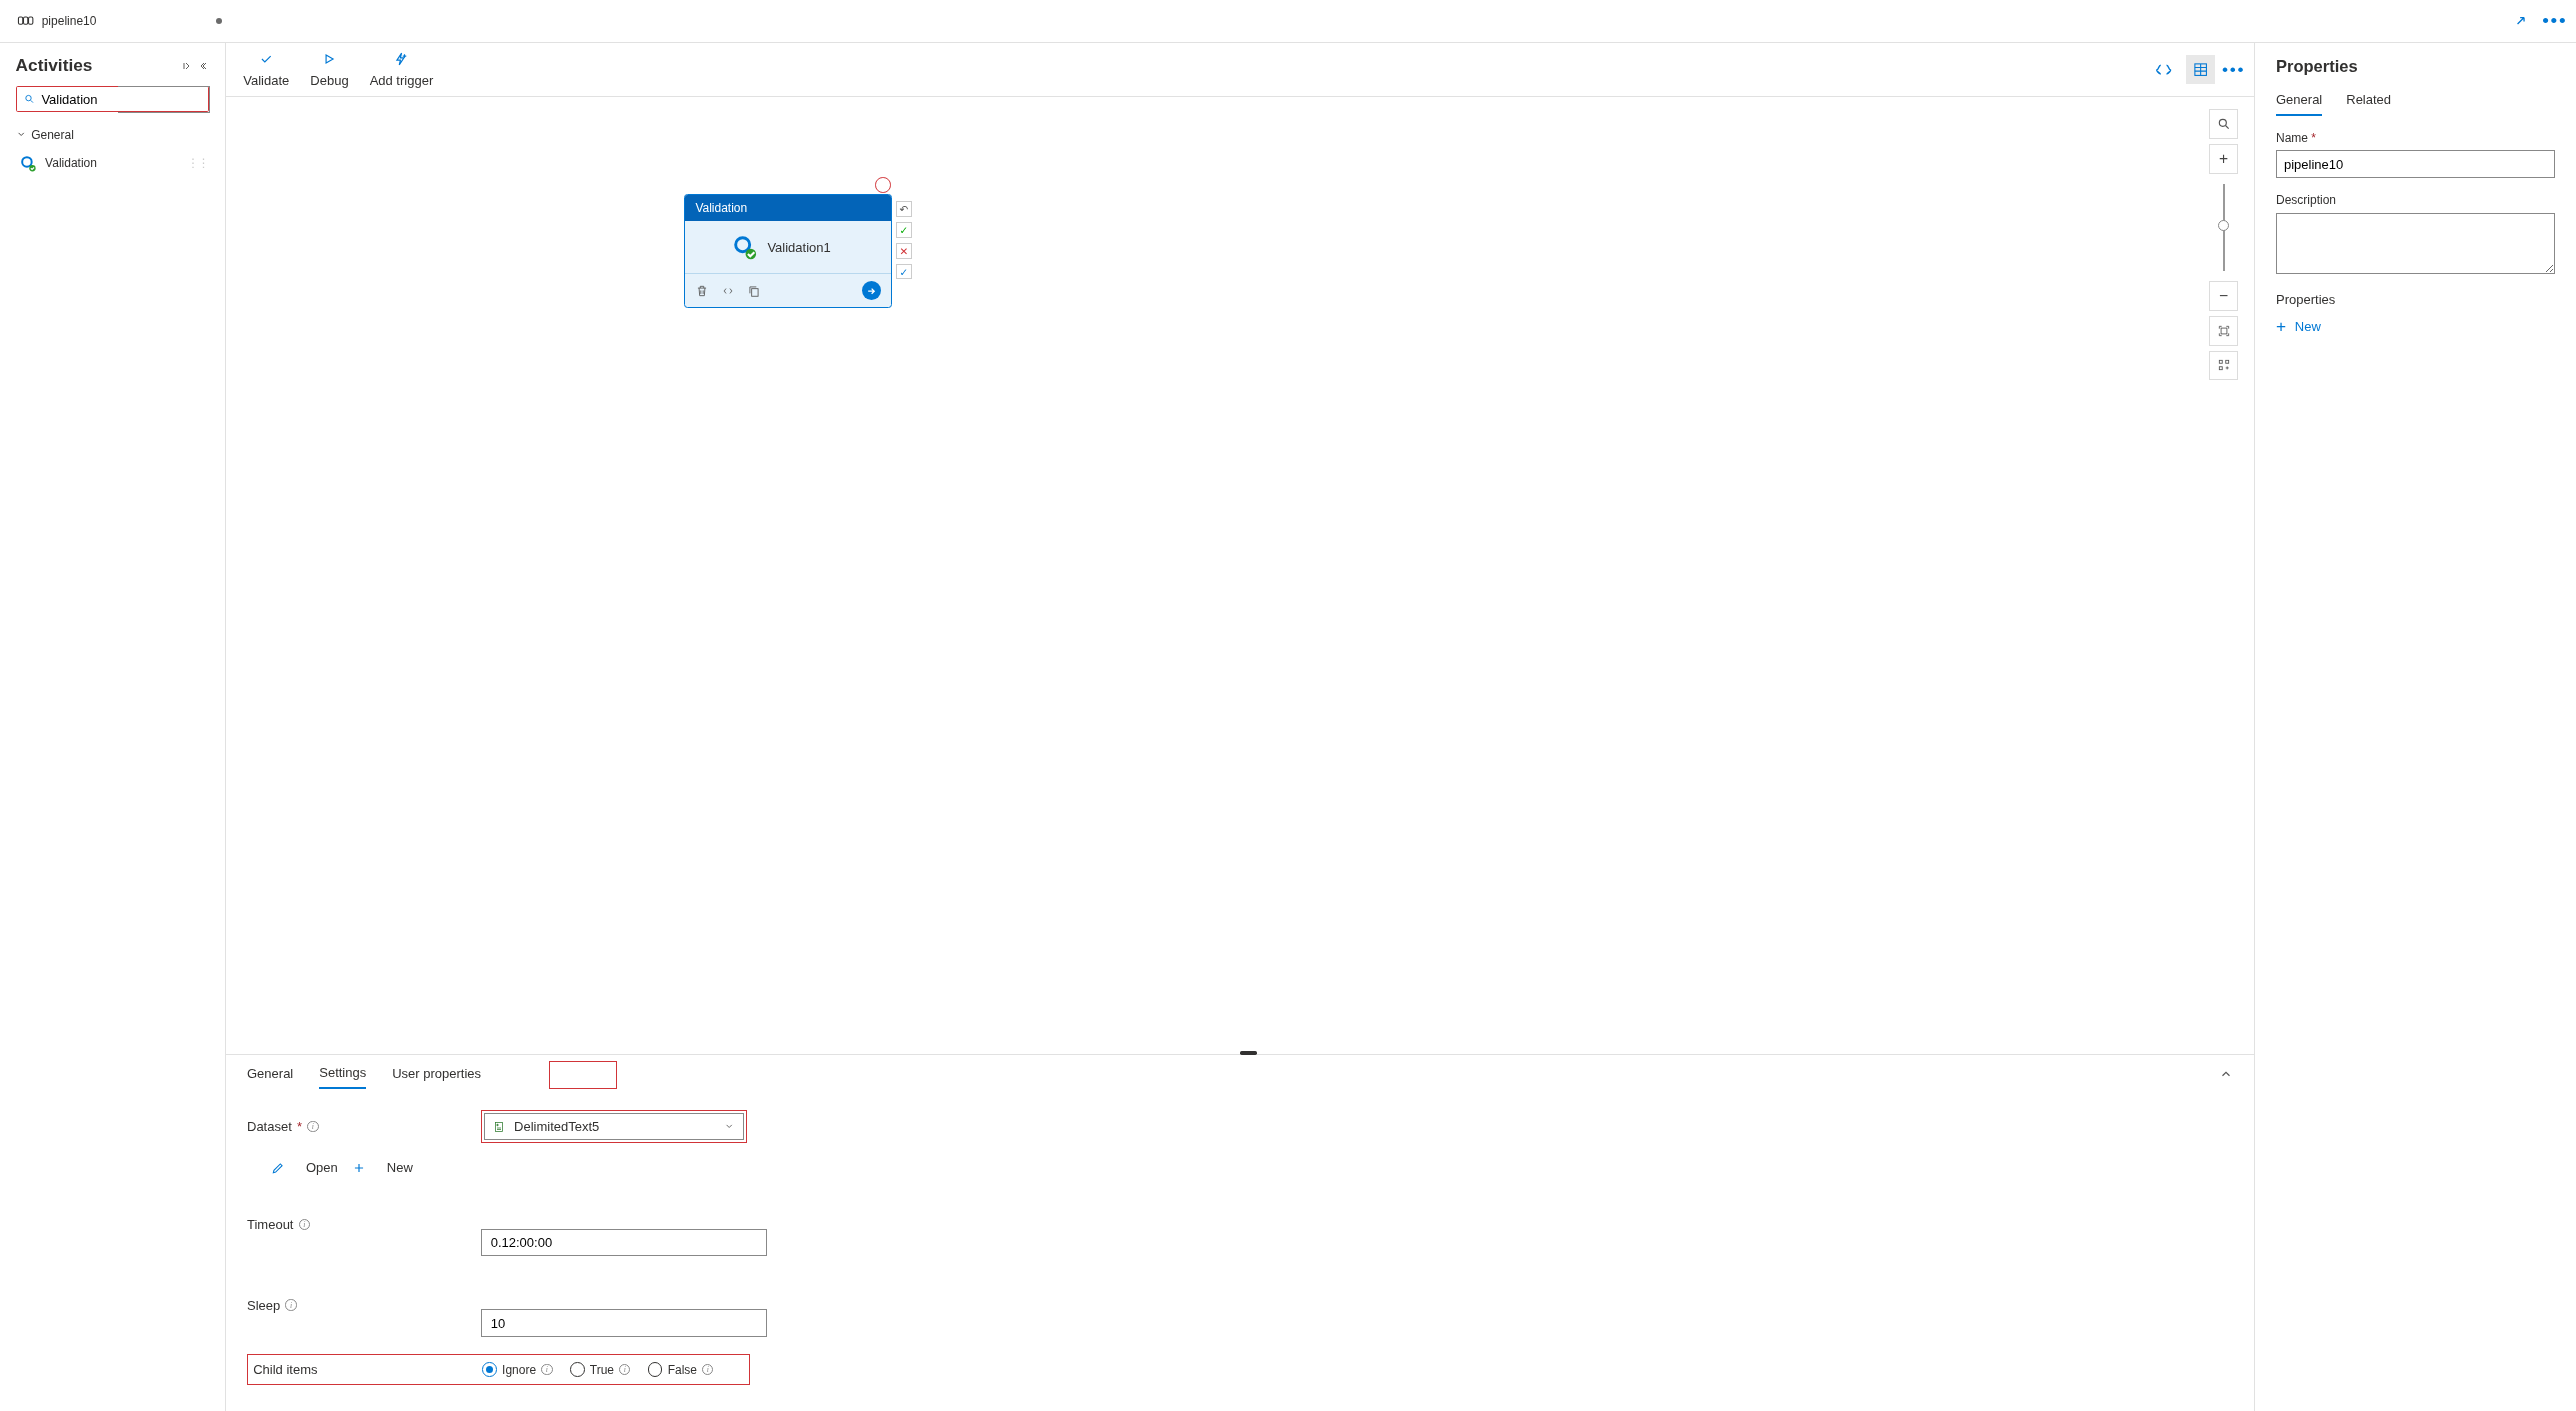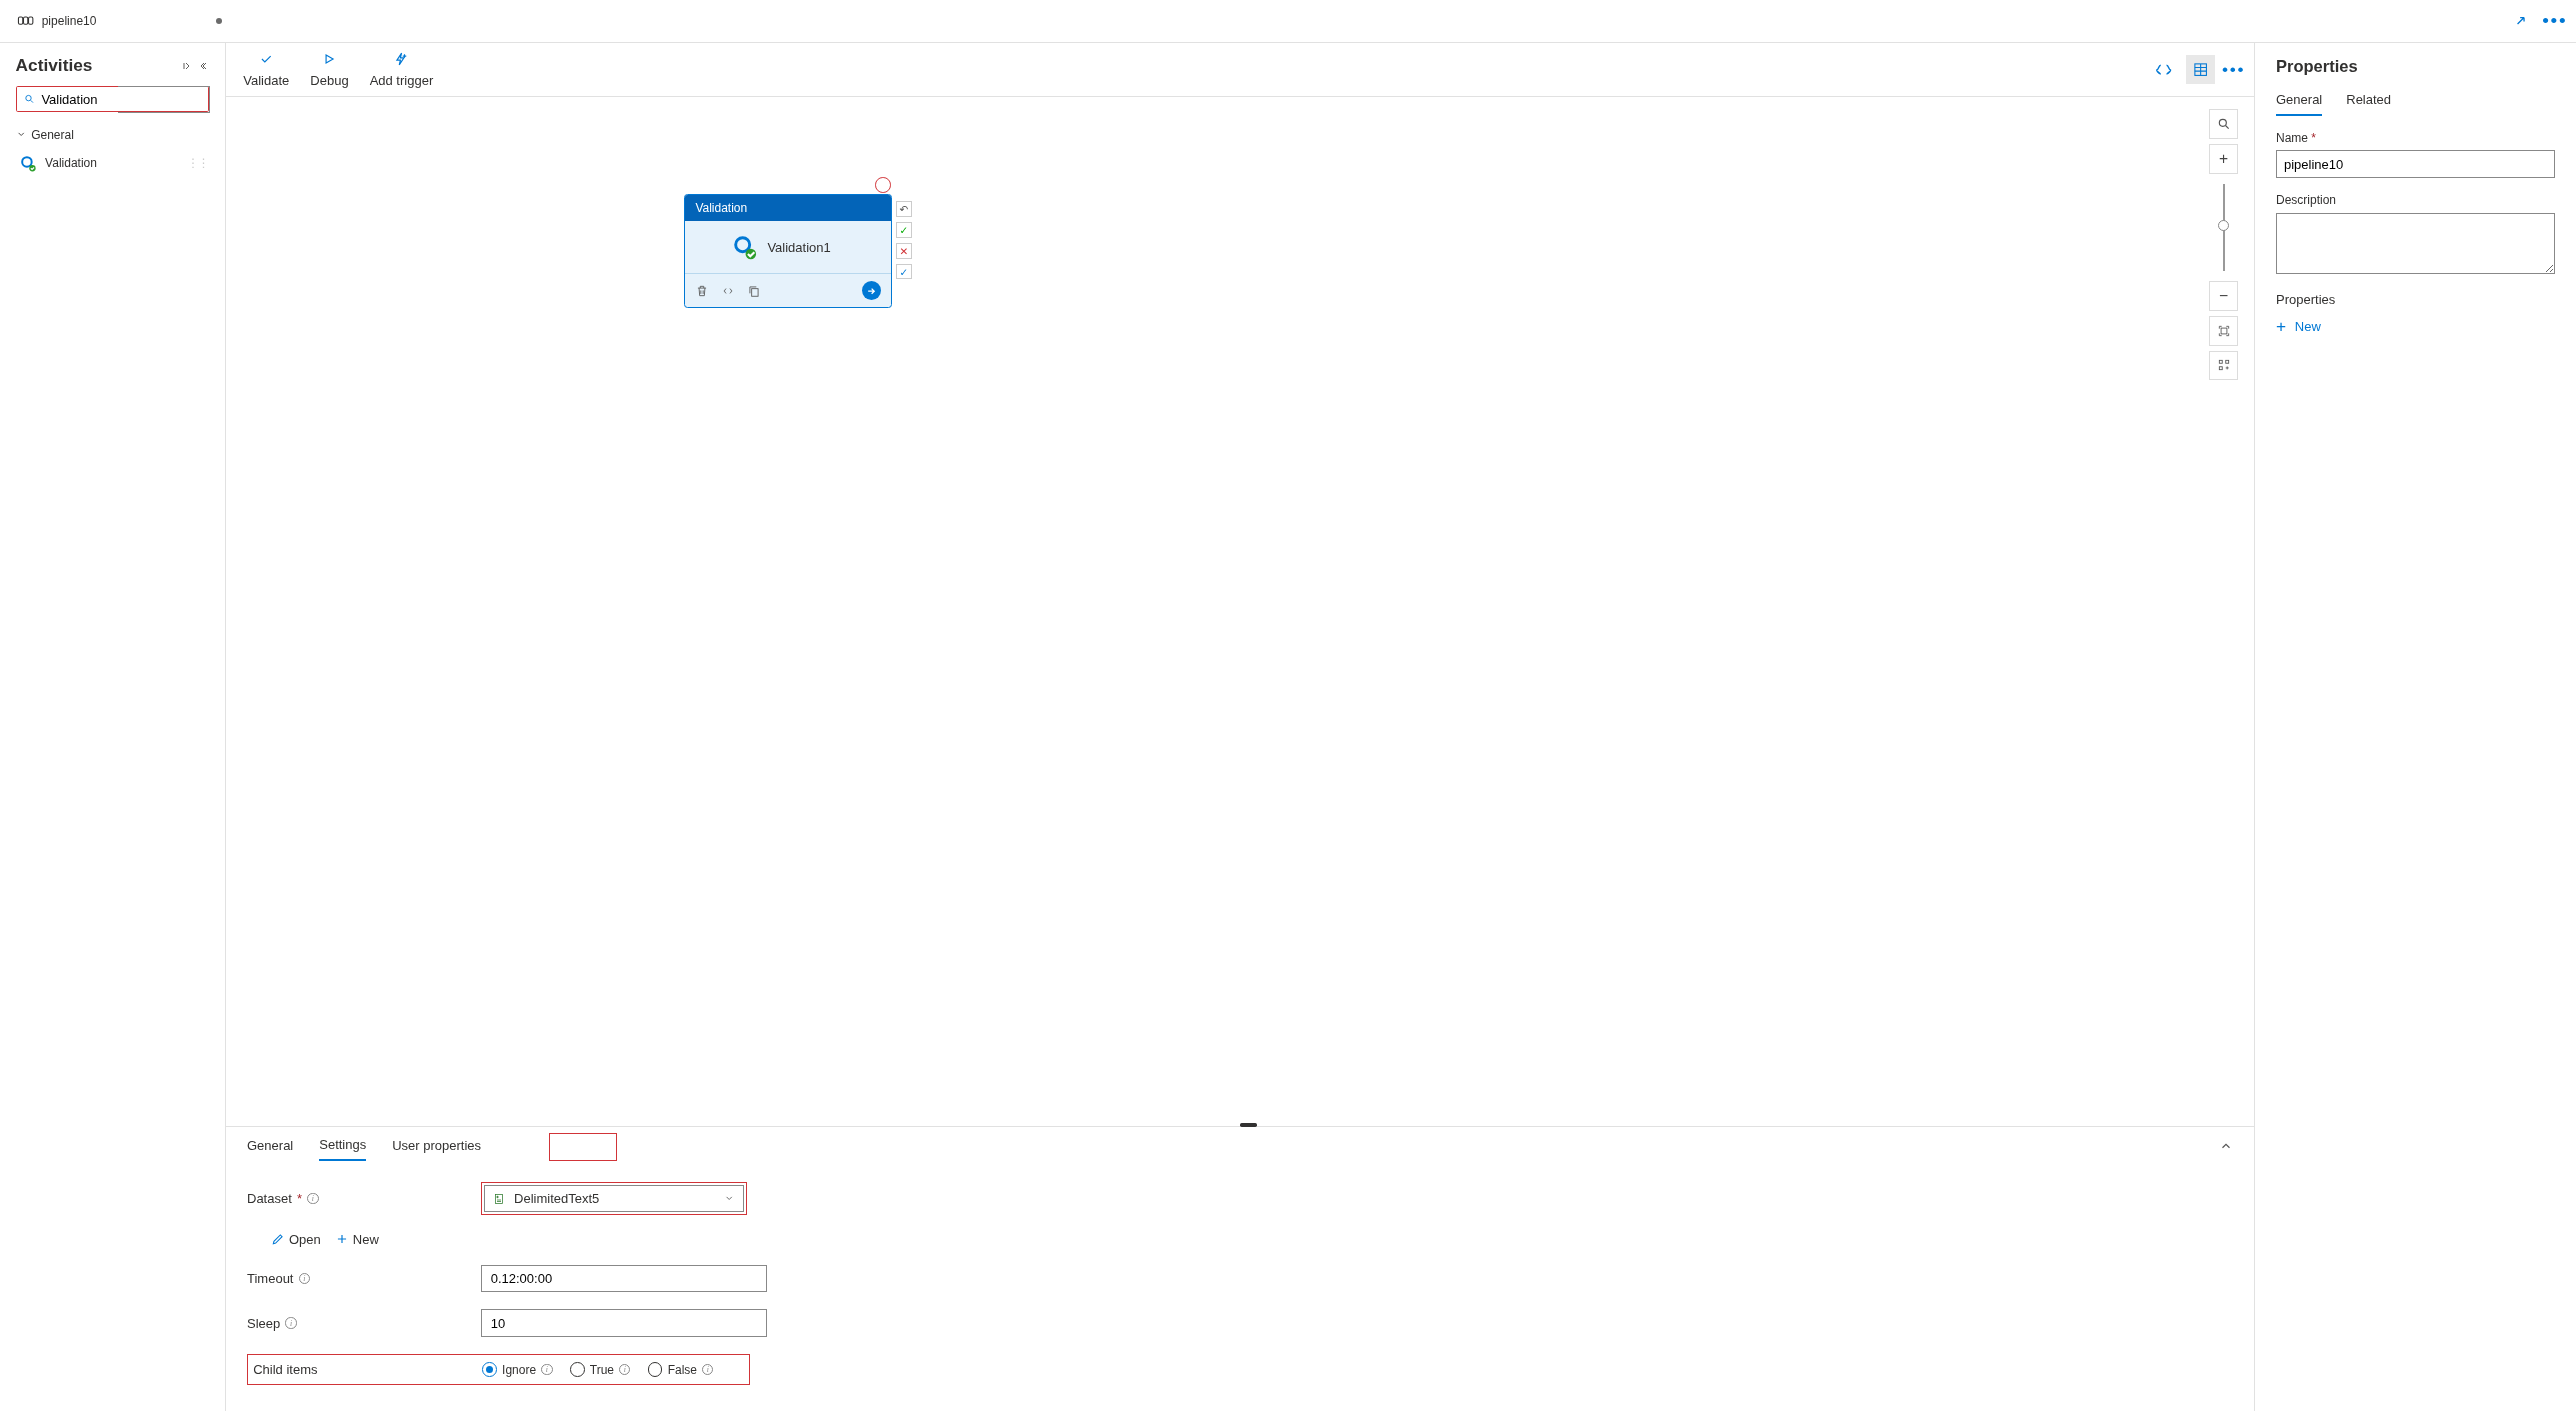--- a/index.html
+++ b/index.html
@@ -65,23 +65,23 @@
 .panel-collapse { position: absolute; right: 21px; top: 12px; }
 .panel-body { padding: 21px 21px 26px; display: flex; flex-direction: column; gap: 17.3px; }
 .field-row { display: flex; align-items: center; }
 .field-label { width: 234px; font-size: 13px; display: flex; align-items: center; gap: 5.2px; }
 .field-label .req { color: #a4262c; }
 .info-icon { width: 11.3px; height: 11.3px; border: 0.9px solid #888; border-radius: 50%; display: inline-flex; align-items:center; justify-content:center; font-size: 7.8px; color:#888; font-style: italic; font-family: serif;}
 .dataset-select { position:relative; }
 .dataset-redbox { border: 1.7px solid #d13438; padding: 1.7px; width: 266px; }
 .dataset-inner { border: 0.9px solid #888; padding: 5.2px 8.7px; display: flex; align-items: center; gap: 8.7px; font-size: 13px; }
 .dataset-inner .chev { margin-left: auto; }
-.field-input { width: 286px; border: 0.9px solid #888; padding: 5.2px 8.7px; font-size: 13px; }
+.field-input { width: 286px; border: 0.9px solid #888; padding: 5.2px 8.7px; font-size: 13px; margin-top: 36px; }
 .subactions { display: flex; gap: 14px; padding-left: 24px; }
-.subactions .sa { display: flex; align-items: flex-start; gap: 4px; color: #323130; font-size: 13px;}
+.subactions .sa { display: flex; align-items: flex-end; gap: 21px; color: #323130; font-size: 13px;}
 .subactions .sa svg { color: #0078d4; }
 .radio { display: flex; align-items: center; gap: 5.2px; }
 .radio .circ { width: 14.7px; height: 14.7px; border: 0.9px solid #323130; border-radius: 50%; display: flex; align-items: center; justify-content: center; }
 .radio .circ.sel { border-color: #0078d4; }
 .radio .circ.sel::after { content:""; width: 7.8px; height: 7.8px; background: #0078d4; border-radius: 50%; }
 .childitems-redbox { border: 1.7px solid #d13438; padding: 7px 5.2px; display: flex; align-items:center; width: 503px;}
 .childitems-redbox .field-label { width: 229px; }
 .radio-redbox { display:flex; gap: 17.3px;}
 
 

